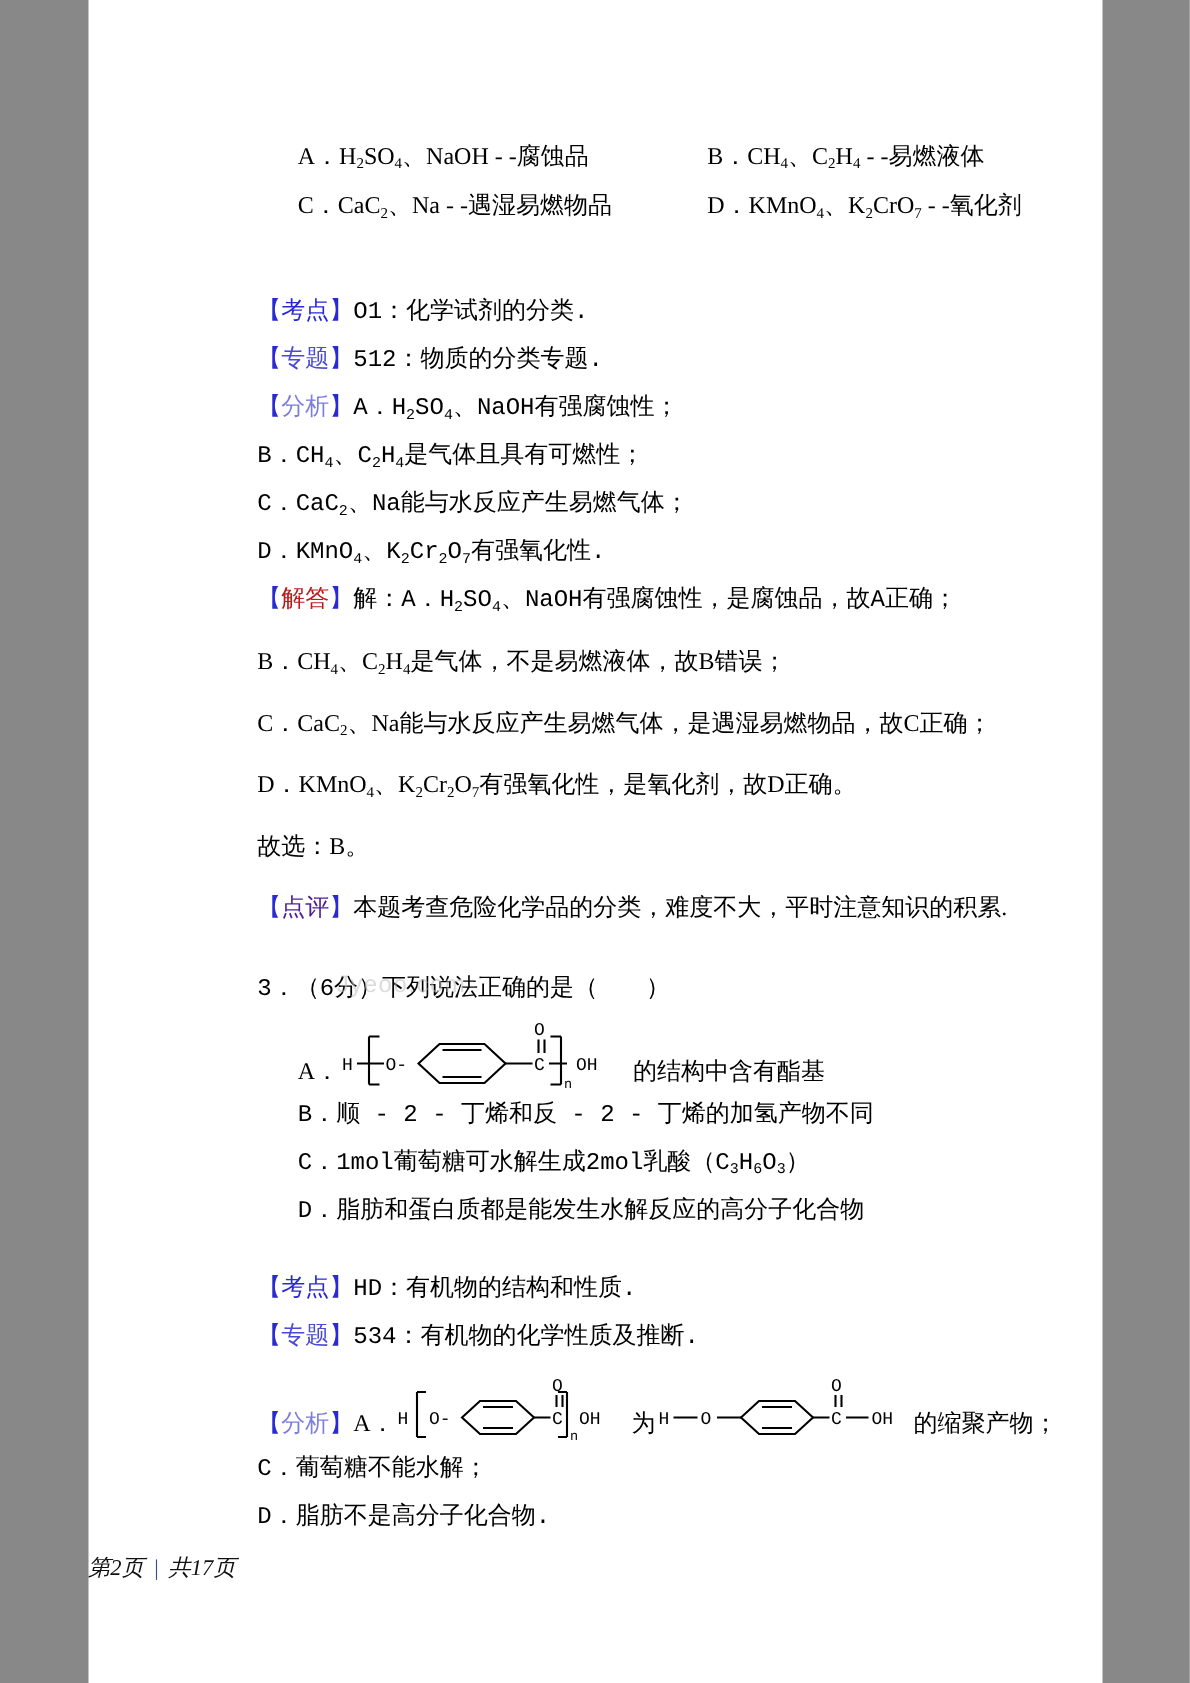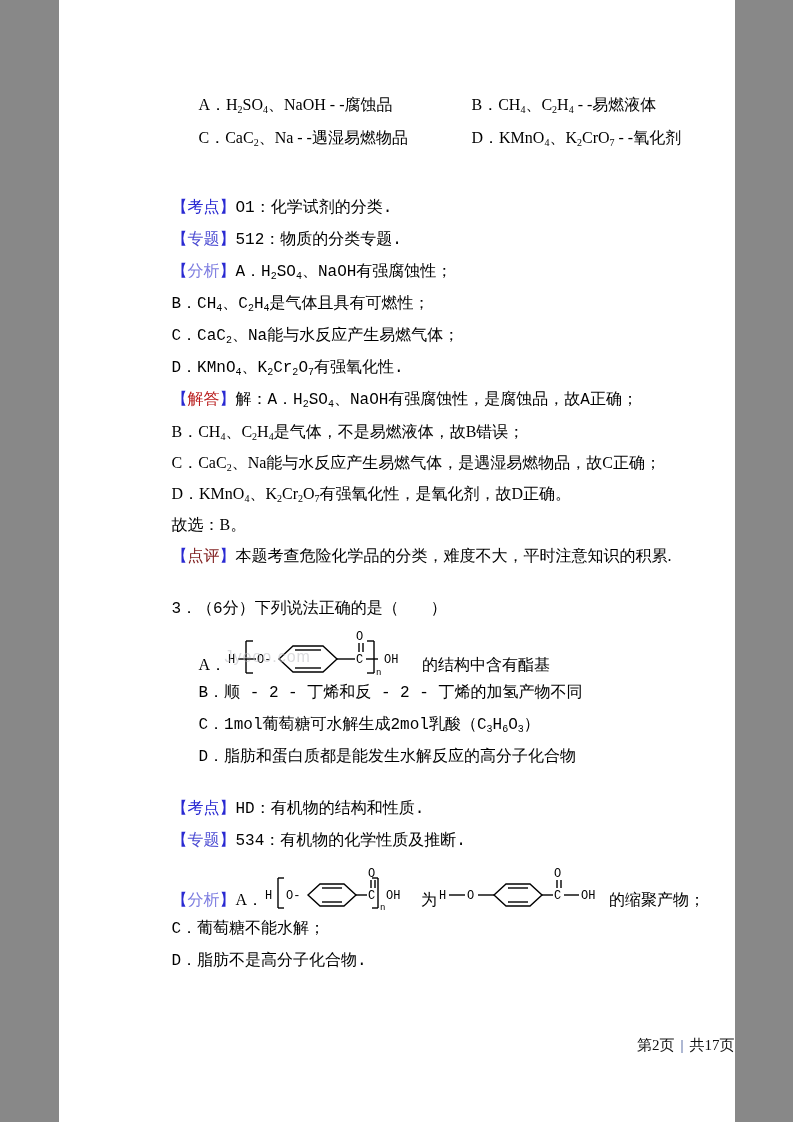--- a/index.html
+++ b/index.html
@@ -9,21 +9,21 @@
     margin:0 auto;
     background:#ffffff;
     font-family:"Liberation Serif","DejaVu Serif",serif;
     color:#000;
     font-size:16px;
     overflow:hidden;
   }
   .content{position:absolute;left:113px;top:88px;width:590px;}
   p{margin:0;}
   .line{line-height:32px;font-family:Liberation Mono, monospace;}
-  .line31{line-height:31px;}
+  .line31{line-height:31px;margin-top:10px;}
   .opt-row{display:flex;line-height:33px;}
   .opt-col1{width:300px;padding-left:27px;box-sizing:border-box;}
   .opt-col2{flex:1;}
   .indent{padding-left:27px;}
   sub{font-size:10px;vertical-align:-3px;line-height:0;}
   .sec-label{white-space:nowrap;}
   .bk{color:#2a2ad2;}
   .m-top38{margin-top:38px;}
   .m-top22{margin-top:22px;}
   .m-top20{margin-top:20px;}
@@ -37,21 +37,21 @@
   svg.chem text.small{font-size:9px;}
   svg.chem line, svg.chem polygon{stroke:#000;stroke-width:1.4;}
   svg.chem polygon{fill:none;}
   .watermark{
     position:absolute;left:166px;top:648px;
     font-family:"Liberation Sans","DejaVu Sans",sans-serif;
     font-size:16px;color:rgba(190,190,195,0.55);letter-spacing:1px;
   }
   .footer{
     position:absolute;left:0;right:0;top:1036px;
-    text-align:right;font-size:15px;color:#111;
+    text-align:left;font-size:15px;color:#111;font-style:italic;
   }
   .footer .sep{color:#2f4a8f;padding:0 6px;}
 </style>
 </head>
 <body>
 
 <div class="page">
   <div class="content">
 
     <div>
@@ -82,21 +82,21 @@
 
     <p class="line">
       <span class="sec-label"><span class="bk">【</span><span style="color: #b91c1c;">解答</span><span class="bk">】</span></span><span>解：A．H<sub>2</sub>SO<sub>4</sub>、NaOH有强腐蚀性，是腐蚀品，故A正确；</span>
     </p>
     <p class="line31">B．CH<sub>4</sub>、C<sub>2</sub>H<sub>4</sub>是气体，不是易燃液体，故B错误；</p>
     <p class="line31">C．CaC<sub>2</sub>、Na能与水反应产生易燃气体，是遇湿易燃物品，故C正确；</p>
     <p class="line31">D．KMnO<sub>4</sub>、K<sub>2</sub>Cr<sub>2</sub>O<sub>7</sub>有强氧化性，是氧化剂，故D正确。</p>
     <p class="line31">故选：B。</p>
 
     <p class="line31">
-      <span class="sec-label"><span class="bk">【</span><span style="color: #7f1d1d; text-align: center;">点评</span><span class="bk">】</span></span><span>本题考查危险化学品的分类，难度不大，平时注意知识的积累.</span>
+      <span class="sec-label"><span class="bk">【</span><span style="color: #4c1d95; text-align: center;">点评</span><span class="bk">】</span></span><span>本题考查危险化学品的分类，难度不大，平时注意知识的积累.</span>
     </p>
 
     <p class="line m-top22">3．（6分）下列说法正确的是（　　）</p>
 
     <div class="struct-row indent">
       <span class="tail">A．</span>
       <svg class="chem" width="196" height="52" viewBox="0 0 196 52" aria-hidden="true">
         <text x="2" y="38">H</text>
         <line x1="12" y1="34" x2="30" y2="34"></line>
         <line x1="20" y1="16" x2="20" y2="48"></line>

